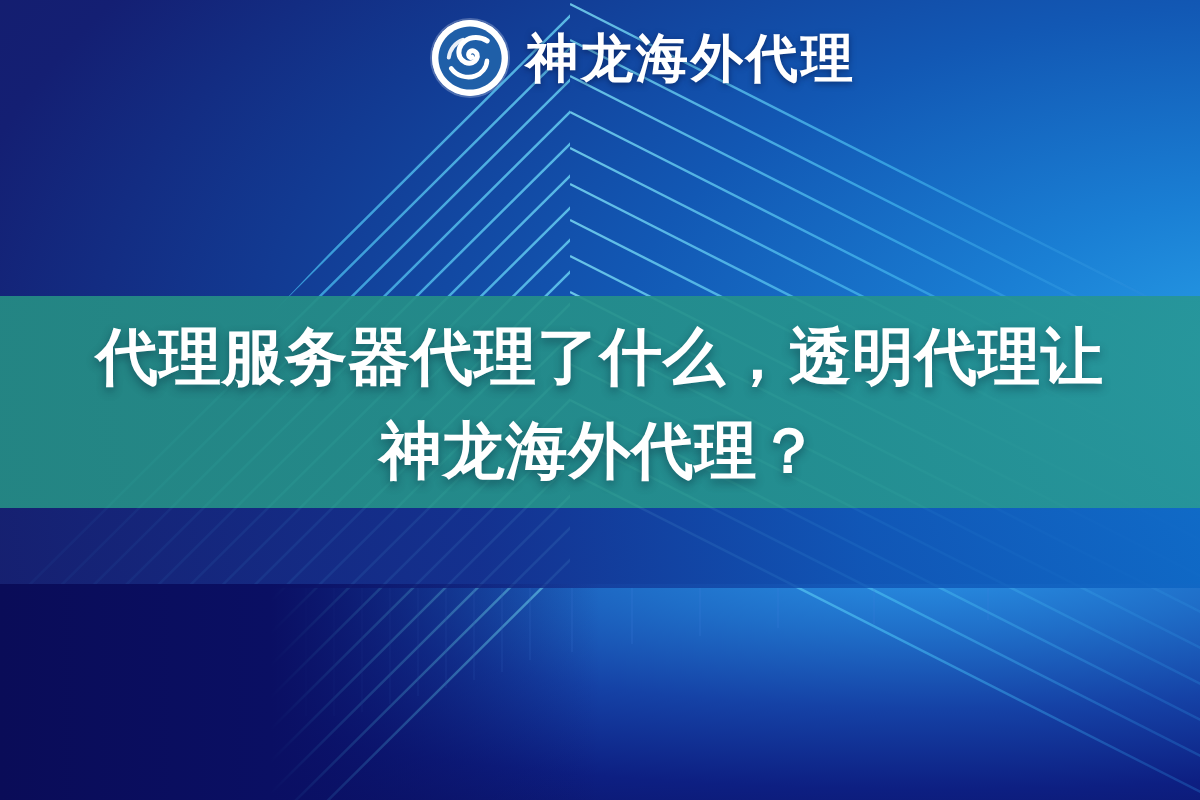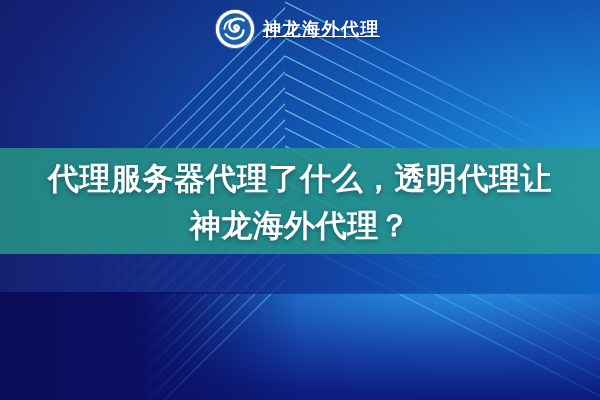--- a/index.html
+++ b/index.html
@@ -71,27 +71,26 @@
   }
   .logo-mark{
     width:38px;height:38px;border-radius:50%;
     background:radial-gradient(circle at 34% 30%,#ffffff 0%,#eef6fd 38%,#cfe4f7 62%,#9cc6ee 100%);
     position:relative;flex:0 0 auto;
     box-shadow:0 0 0 1px rgba(255,255,255,.25);
   }
   .logo-mark svg{position:absolute;left:0;top:0;}
   .logo-text{
     color:#ffffff;
-    font-size:18px;
+    font-size:26px;
     font-weight:bold;
     letter-spacing:1.5px;
     line-height:1;
     white-space:nowrap;
     text-shadow:0 1px 3px rgba(4,16,60,.55);
-    text-decoration:underline;
   }
 
   
   .headline{
     position:absolute;left:0;right:0;top:155px;
     z-index:8;
     text-align:center;
     color:#ffffff;
     font-size:31px;
     font-weight:bold;

